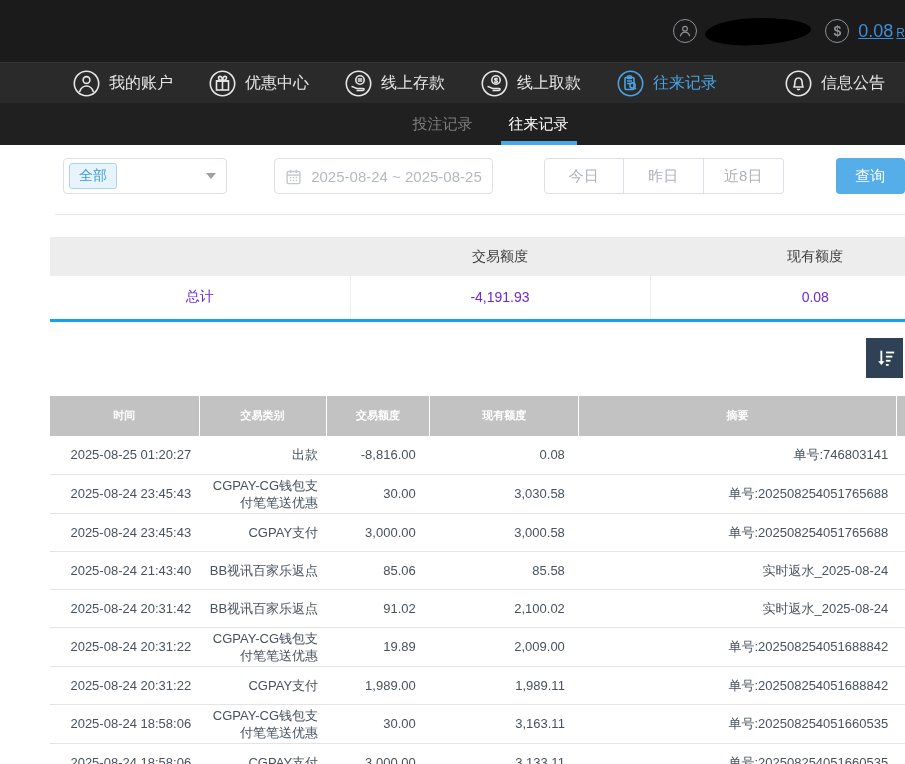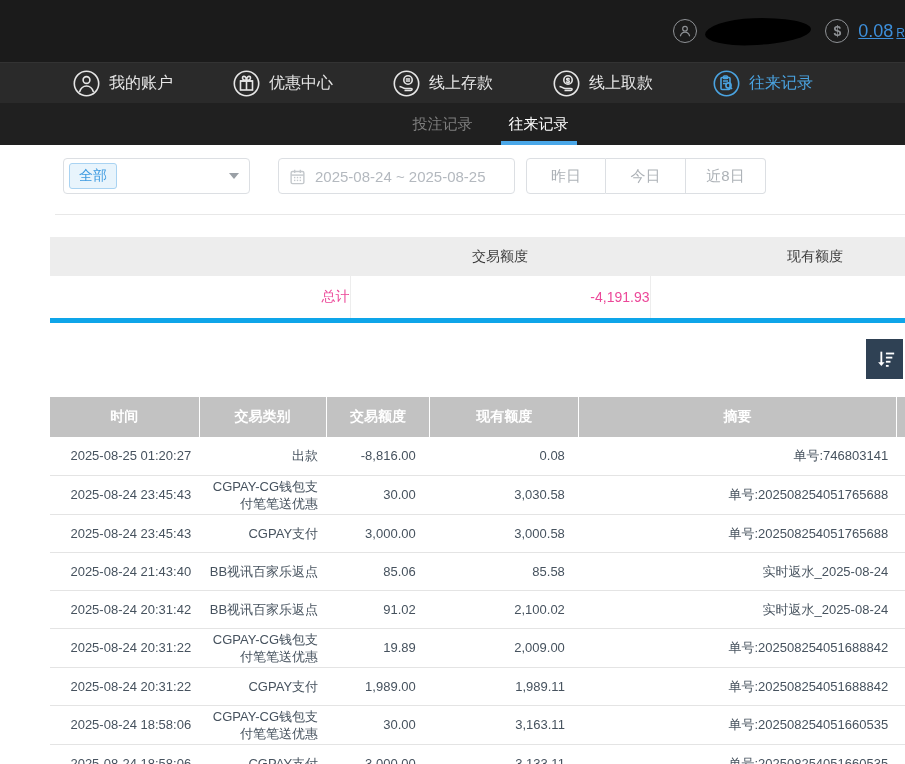--- a/index.html
+++ b/index.html
@@ -15,67 +15,67 @@
   .logo-title { font-size:29px; font-weight:bold; color:#e2b95e; text-shadow:0 1px 1px #5a3a00; letter-spacing:1px; }
   .logo-sub { font-size:11px; color:#caa452; letter-spacing:4px; text-align:right; margin-top:1px; font-weight:bold; }
   .topbar-right { position:absolute; right:0; top:0; height:62px; display:flex; align-items:center; }
   .round-icon { width:24px; height:24px; border:1.5px solid #8f9296; border-radius:50%; display:flex; align-items:center; justify-content:center; color:#8f9296; }
   .redacted { width:106px; height:27px; background:#000; border-radius:46% 54% 58% 42% / 55% 48% 52% 45%; margin:0 14px 0 8px; transform:rotate(-2deg); }
   .coin-symbol { font-size:14px; font-weight:bold; }
   .balance { color:#3d8fdb; font-size:18px; margin-left:9px; white-space:nowrap;text-decoration:underline; }
   .balance-cur { font-size:12px; color:#3d8fdb; margin-left:3px; }
 
   
-  .mainnav { height:41px; background:#2a2a2a; border-top:1px solid #333; display:flex; align-items:center; padding-left:73px; gap:60px; }
+  .mainnav { height:41px; background:#2a2a2a; border-top:1px solid #333; display:flex; align-items:center; padding-left:73px; gap:36px; }
   .nav-item { display:flex; align-items:center; gap:9px; color:#e6e6e6; font-size:16px; white-space:nowrap; cursor:pointer; }
   .nav-item svg { stroke:#e6e6e6; }
   .nav-item.active { color:#4aa3e0; }
   .nav-item.active svg { stroke:#4aa3e0; }
   .nav-item.last { margin-left:32px; }
   .nav-icon { width:27px; height:27px; }
 
   
   .subnav { height:42px; background:#202020; display:flex; justify-content:center; }
   .subnav-inner { display:flex; gap:32px; margin-left:76px; }
   .subtab { font-size:15px; color:#7e7e7e; display:flex; align-items:center; position:relative; height:42px; cursor:pointer; padding:0 2px; }
   .subtab.active { color:#fff; }
   .subtab.active::after { content:""; position:absolute; left:-6px; right:-6px; bottom:0; height:4px; background:#4aa7e8; }
 
   
-  .filters { display:flex; align-items:center; margin:13px 0 0 63px; height:36px; }
+  .filters { display:flex; align-items:center; margin:13px 0 0 63px; height:36px;gap:40px; }
   .select-box { width:187px; height:36px; border:1px solid #dcdfe3; border-radius:4px; display:flex; align-items:center; padding:0 10px 0 5px; position:relative; background:#fff; cursor:pointer; }
   .tag-chip { background:#e8f4fc; border:1px solid #a9d3f2; color:#3d9ae0; font-size:14px; padding:3px 9px; border-radius:3px; }
   .caret-down { margin-left:auto; width:0; height:0; border-left:5px solid transparent; border-right:5px solid transparent; border-top:6px solid #9aa0a6; }
-  .date-box { width:237px; height:36px; border:1px solid #dcdfe3; border-radius:4px; display:flex; align-items:center; margin-left:28px; padding:0 10px; background:#fff; cursor:pointer; }
+  .date-box { width:237px; height:36px; border:1px solid #dcdfe3; border-radius:4px; display:flex; align-items:center; margin-left:7px; padding:0 10px; background:#fff; cursor:pointer; }
   .date-box svg { flex:none; }
   .date-text { color:#b4b9bf; font-size:15px; margin-left:9px; white-space:nowrap; }
   .btn-group { display:flex; margin-left:11px; height:36px; }
   .quick-btn { width:80px; height:36px; background:#fff; border:1px solid #dcdfe3; border-left-width:0; color:#adb2b7; font-size:15px; display:flex; align-items:center; justify-content:center; cursor:pointer; }
   .quick-btn:first-child { border-left-width:1px; border-radius:4px 0 0 4px; }
   .quick-btn:last-child { border-radius:0 4px 4px 0; }
   .query-btn { width:80px; height:36px; margin-left:12px; background:#56aee8; border:none; border-radius:4px; color:#fff; font-size:15px; cursor:pointer; }
 
   .divider { height:1px; background:#e8e8e8; margin:20px 0 0 55px; }
 
   
   .summary-table { width:930px; margin:22px 0 0 50px; border-collapse:collapse; table-layout:fixed; font-size:14px; }
   .summary-table col:nth-child(1){ width:300px; } .summary-table col:nth-child(2){ width:300px; } .summary-table col:nth-child(3){ width:330px; }
   .summary-table thead th { background:#ededed; height:39px; font-weight:normal; color:#3c3c3c; text-align:center; }
-  .summary-table tbody td { height:44px; text-align:right; color:#ec4899; border-bottom:5px solid #0ea5e9; border-right:1px solid #ededed; background:#fff; }
+  .summary-table tbody td { height:44px; text-align:center; color:#6d28d9; border-bottom:3px solid #0ea5e9; border-right:1px solid #ededed; background:#fff; }
   .summary-table tbody td:last-child { border-right:none; }
 
   
   .sort-row { display:flex; justify-content:flex-end; margin:16px 2px 0 0; }
   .sort-btn { width:37px; height:40px; background:#2f4154; display:flex; align-items:center; justify-content:center; cursor:pointer; }
 
   
   .data-table { width:916px; margin:18px 0 0 50px; border-collapse:collapse; table-layout:fixed; font-size:13px; }
   .data-table col.c-time{width:141px;} .data-table col.c-type{width:120px;} .data-table col.c-amt{width:98px;}
   .data-table col.c-bal{width:141px;} .data-table col.c-sum{width:300px;} .data-table col.c-note{width:66px;}
-  .data-table thead th { background:#c2c2c2; color:#fff; font-weight:bold; height:40px; text-align:center; border-right:1px solid #fff; font-size:14px; }
+  .data-table thead th { background:#c2c2c2; color:#fff; font-weight:bold; height:40px; text-align:center; border-right:1px solid #fff; font-size:11px; }
   .data-table thead th:last-child { border-right:none; }
   .data-table tbody td { color:#46525e; border-bottom:1px solid #e4e4e4; padding:2px 8px; height:38px; line-height:17px; background:#fff; vertical-align:middle; }
   .data-table td.al { text-align:right; } .data-table td.ar { text-align:right; padding-right:14px; }
   .data-table td.time { white-space:nowrap; padding-left:8px; }
   .data-table td.summary-cell { padding-left:12px; }
 </style>
 </head>
 <body>
 
 <div class="page">
@@ -175,24 +175,25 @@
         <line x1="7" y1="13.5" x2="9" y2="13.5"></line>
           <line x1="11" y1="13.5" x2="13" y2="13.5"></line>
           <line x1="15" y1="13.5" x2="17" y2="13.5"></line>
           <line x1="7" y1="17.5" x2="9" y2="17.5"></line>
           <line x1="11" y1="17.5" x2="13" y2="17.5"></line>
           <line x1="15" y1="17.5" x2="17" y2="17.5"></line>
       </svg>
       <span class="date-text">2025-08-24 ~ 2025-08-25</span>
     </div>
     <div class="btn-group">
+      <button class="quick-btn">今日</button>
       <button class="quick-btn">昨日</button>
-      <button class="quick-btn">今日</button>
       <button class="quick-btn">近8日</button>
     </div>
+    <button class="query-btn">查询</button>
   </div>
 
   <div class="divider"></div>
 
   <table class="summary-table">
     <colgroup>
         <col>
         <col>
         <col>
       </colgroup>

